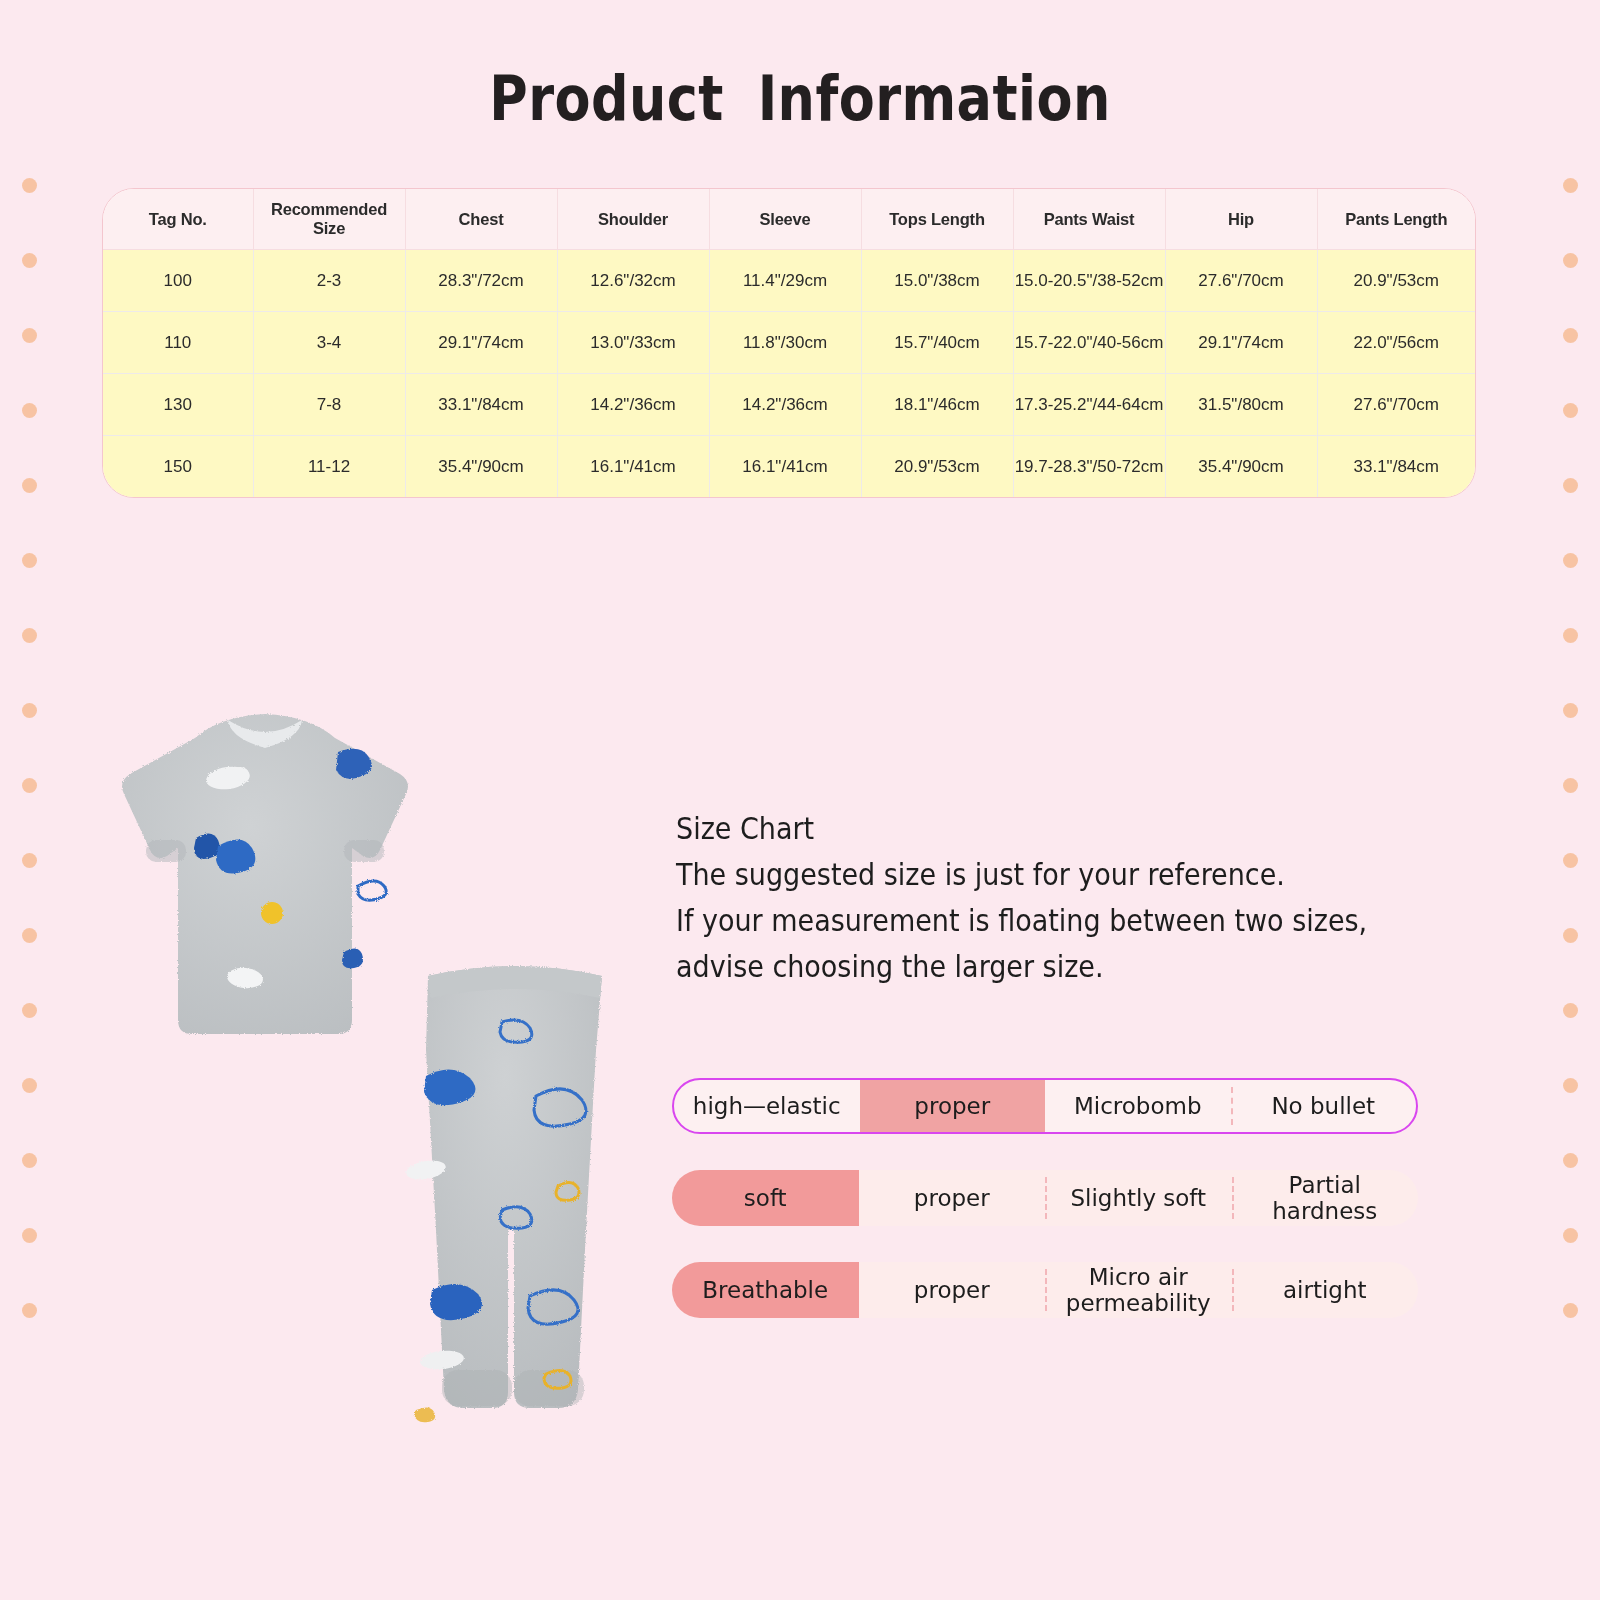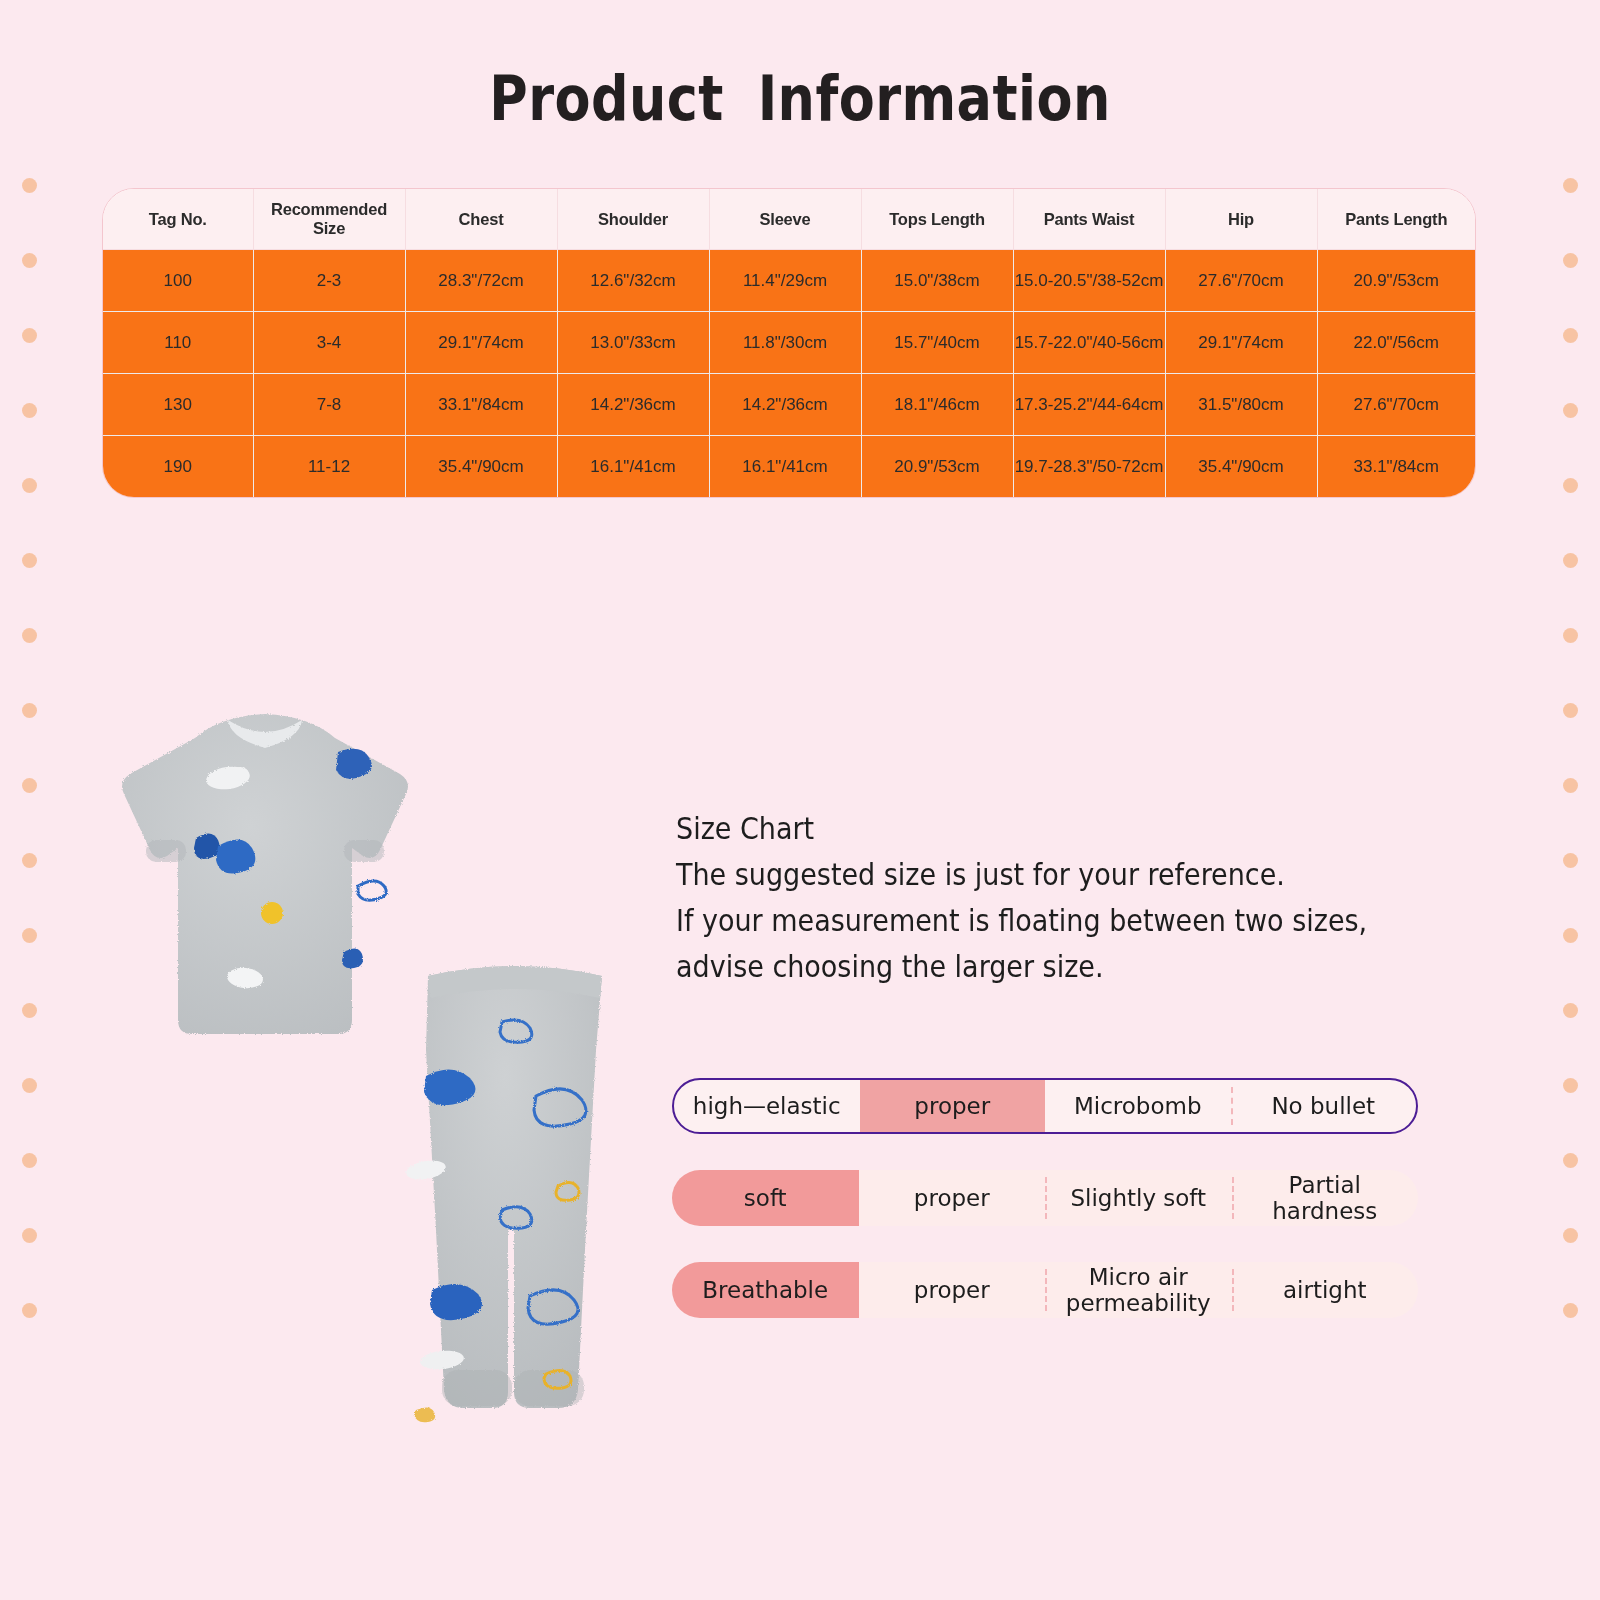--- a/index.html
+++ b/index.html
@@ -83,21 +83,21 @@
     background: #fdeff1;
     font-size: 16.5px;
     font-weight: 700;
     height: 58px;
     border-bottom: 1px solid #f6dde1;
     border-right: 1px solid #f6dde1;
     letter-spacing: -0.2px;
   }
   table.size-table thead th:last-child { border-right: none; }
   table.size-table tbody td {
-    background: #f97316;
+    background: #fef9c3;
     font-size: 17px;
     height: 59px;
     font-weight: 400;
   }
 
   
   col.c0 { width: 150px; }
   col.c1 { width: 152px; }
   col.c2 { width: 152px; }
   col.c3 { width: 152px; }
@@ -150,21 +150,21 @@
   .bar {
     position: relative;
     display: flex;
     height: 56px;
     border-radius: 28px;
     overflow: hidden;
     margin-bottom: 36px;
   }
   .bar.outline {
     background: #fdf0f1;
-    border: 2px solid #4c1d95;
+    border: 2px solid #d946ef;
     height: 52px;
   }
   .bar.filled {
     background: #fdeceb;
   }
   .seg {
     flex: 1 1 0;
     display: flex;
     align-items: center;
     justify-content: center;
@@ -286,21 +286,21 @@
           <td>7-8</td>
           <td>33.1"/84cm</td>
           <td>14.2"/36cm</td>
           <td>14.2"/36cm</td>
           <td>18.1"/46cm</td>
           <td>17.3-25.2"/44-64cm</td>
           <td>31.5"/80cm</td>
           <td>27.6"/70cm</td>
         </tr>
         <tr>
-          <td>190</td>
+          <td>150</td>
           <td>11-12</td>
           <td>35.4"/90cm</td>
           <td>16.1"/41cm</td>
           <td>16.1"/41cm</td>
           <td>20.9"/53cm</td>
           <td>19.7-28.3"/50-72cm</td>
           <td>35.4"/90cm</td>
           <td>33.1"/84cm</td>
         </tr>
       </tbody>

